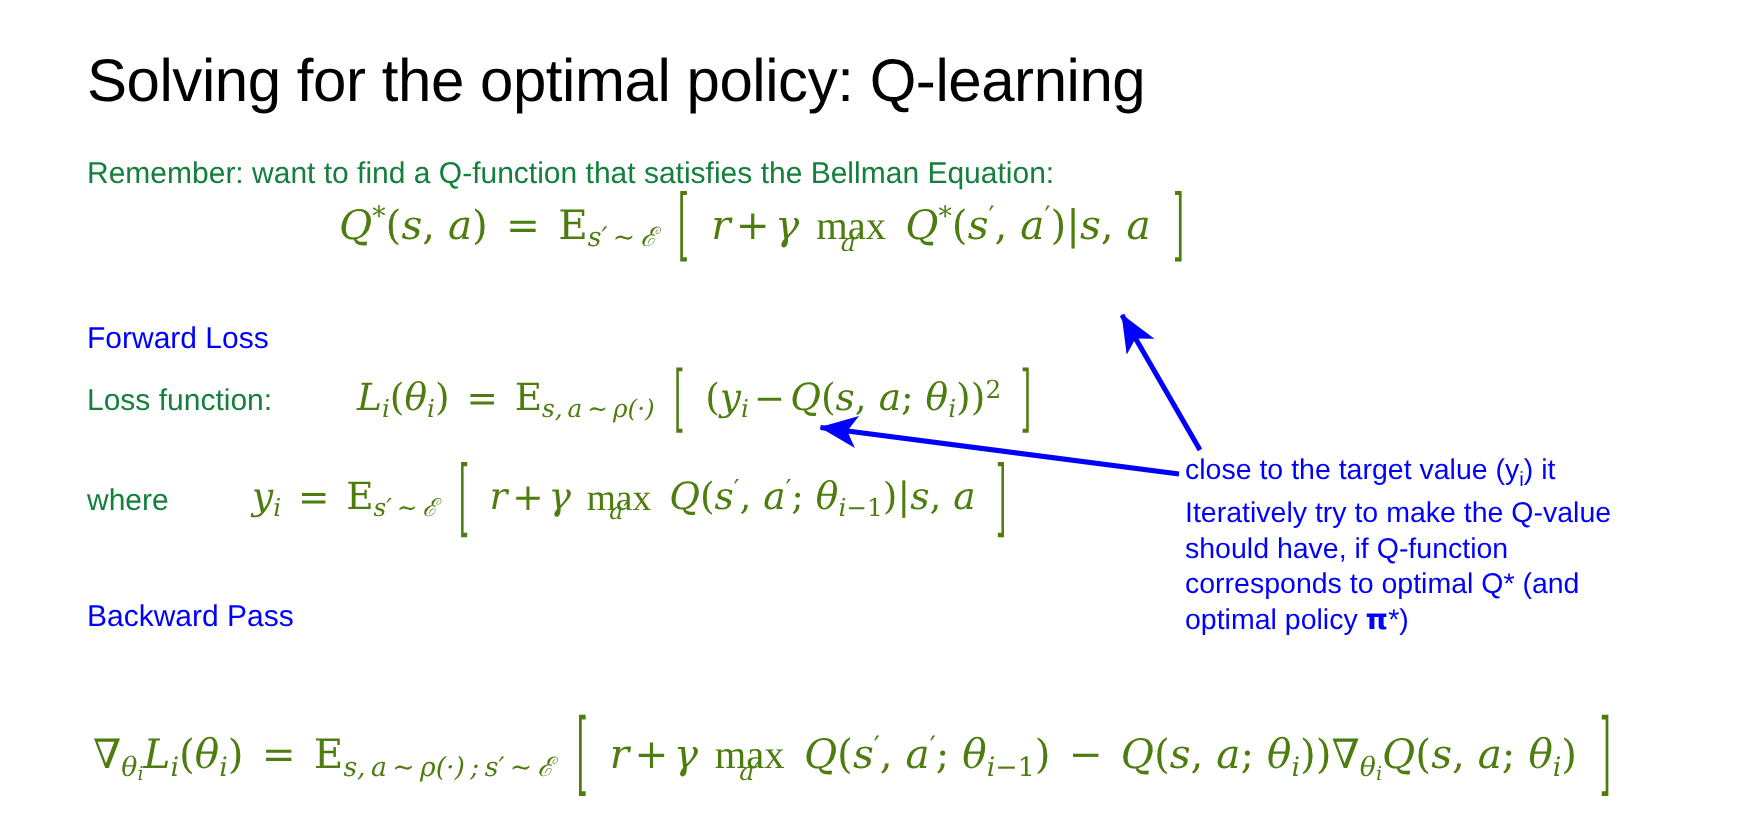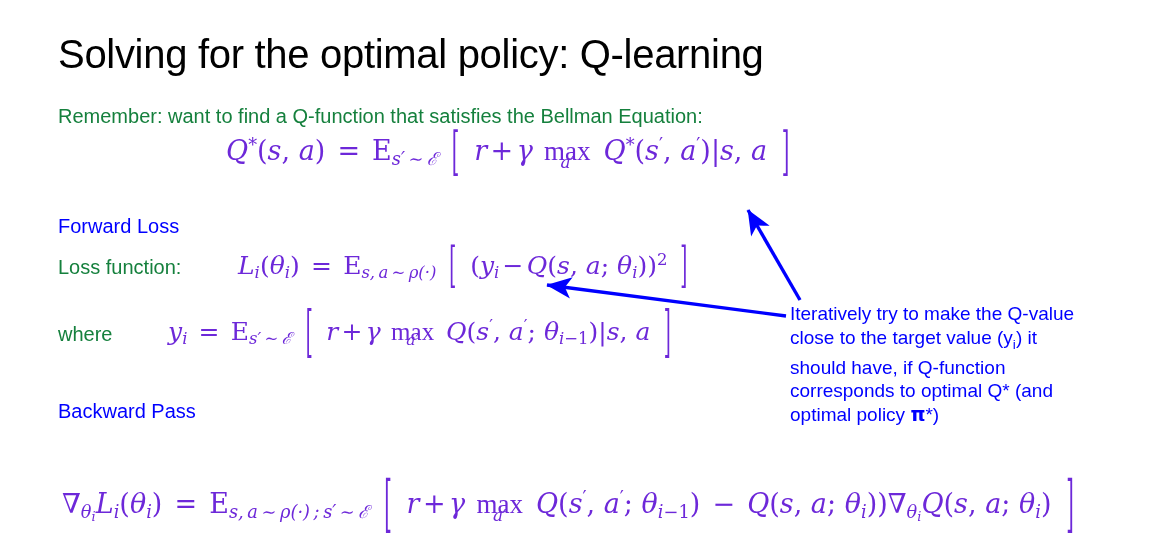--- a/index.html
+++ b/index.html
@@ -54,21 +54,21 @@
     color: #0000ff;
     white-space: nowrap;
   }
   .head-forward { left: 58px; top: 214px; }
   .head-backward { left: 58px; top: 399px; text-align: right; }
 
   
   .math {
     position: absolute;
     font-family: "DejaVu Serif", "Liberation Serif", serif;
-    color: #6d28d9;
+    color: #4d7c0f;
     white-space: nowrap;
     line-height: 1;
   }
   .mi { font-style: italic; }
   .mr { font-style: normal; }
   .mo { font-style: normal; padding: 0 0.13em; }
   .sub {
     font-size: 0.66em;
     vertical-align: -0.28em;
     font-style: italic;
@@ -207,22 +207,22 @@
     <span class="brk-lg">[</span>
     <span class="mi">r</span><span class="mo">+</span><span class="mi">γ</span>
     <span class="maxop"><span class="maxtop">max</span><span class="maxbot">a′</span></span>
     <span class="mi">Q</span><span class="mr">(</span><span class="mi">s</span><span class="sup">′</span><span class="mr">,&nbsp;</span><span class="mi">a</span><span class="sup">′</span><span class="mr">;&nbsp;</span><span class="mi">θ</span><span class="sub">i−<span class="mr">1</span></span><span class="mr">)</span>
     <span class="mo">−</span>
     <span class="mi">Q</span><span class="mr">(</span><span class="mi">s</span><span class="mr">,&nbsp;</span><span class="mi">a</span><span class="mr">;&nbsp;</span><span class="mi">θ</span><span class="sub">i</span><span class="mr">))</span><span class="mr">∇</span><span class="sub"><span class="mi">θ</span><span style="font-size:0.72em;vertical-align:-0.25em;">i</span></span><span class="mi">Q</span><span class="mr">(</span><span class="mi">s</span><span class="mr">,&nbsp;</span><span class="mi">a</span><span class="mr">;&nbsp;</span><span class="mi">θ</span><span class="sub">i</span><span class="mr">)</span>
     <span class="brk-lg">]</span>
   </div>
 
   <div class="annotation">
+    <div><span>close to the target value (y</span><span class="isub">i</span><span>) it</span></div>
     <div>Iteratively try to make the Q-value</div>
-    <div><span>close to the target value (y</span><span class="isub">i</span><span>) it</span></div>
     <div>should have, if Q-function</div>
     <div>corresponds to optimal Q* (and</div>
     <div><span>optimal policy </span><span class="pi-bold">π</span><span>*)</span></div>
   </div>
 
   <svg class="arrow-layer" viewBox="0 0 1158 556">
     <defs>
       <marker id="ah" markerWidth="9" markerHeight="9" refX="7.4" refY="3.1" orient="auto" markerUnits="strokeWidth">
         <path d="M7.6,3.1 L0.2,6.3 L2.1,3.1 L0.2,0 Z" fill="#0000ff"></path>
       </marker>

